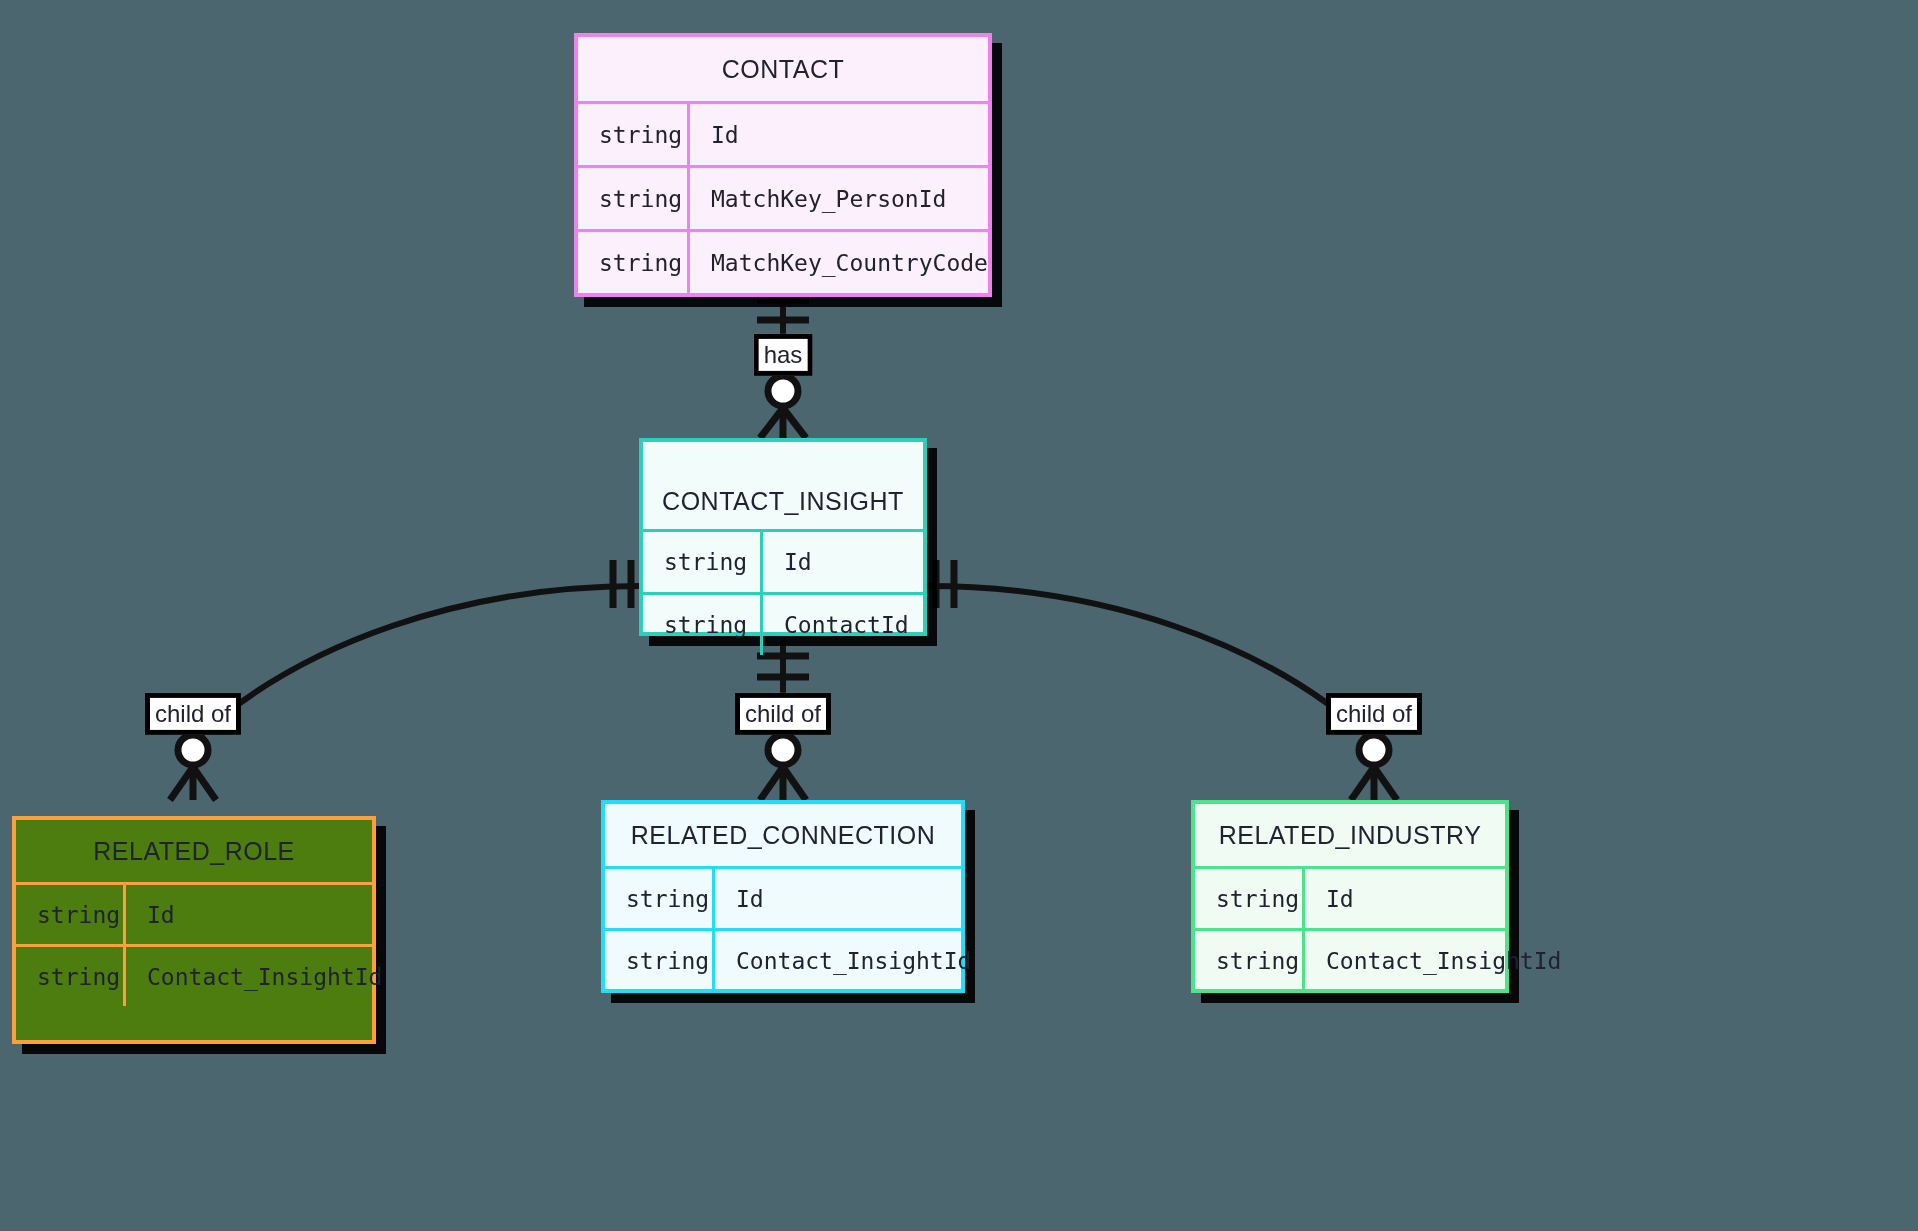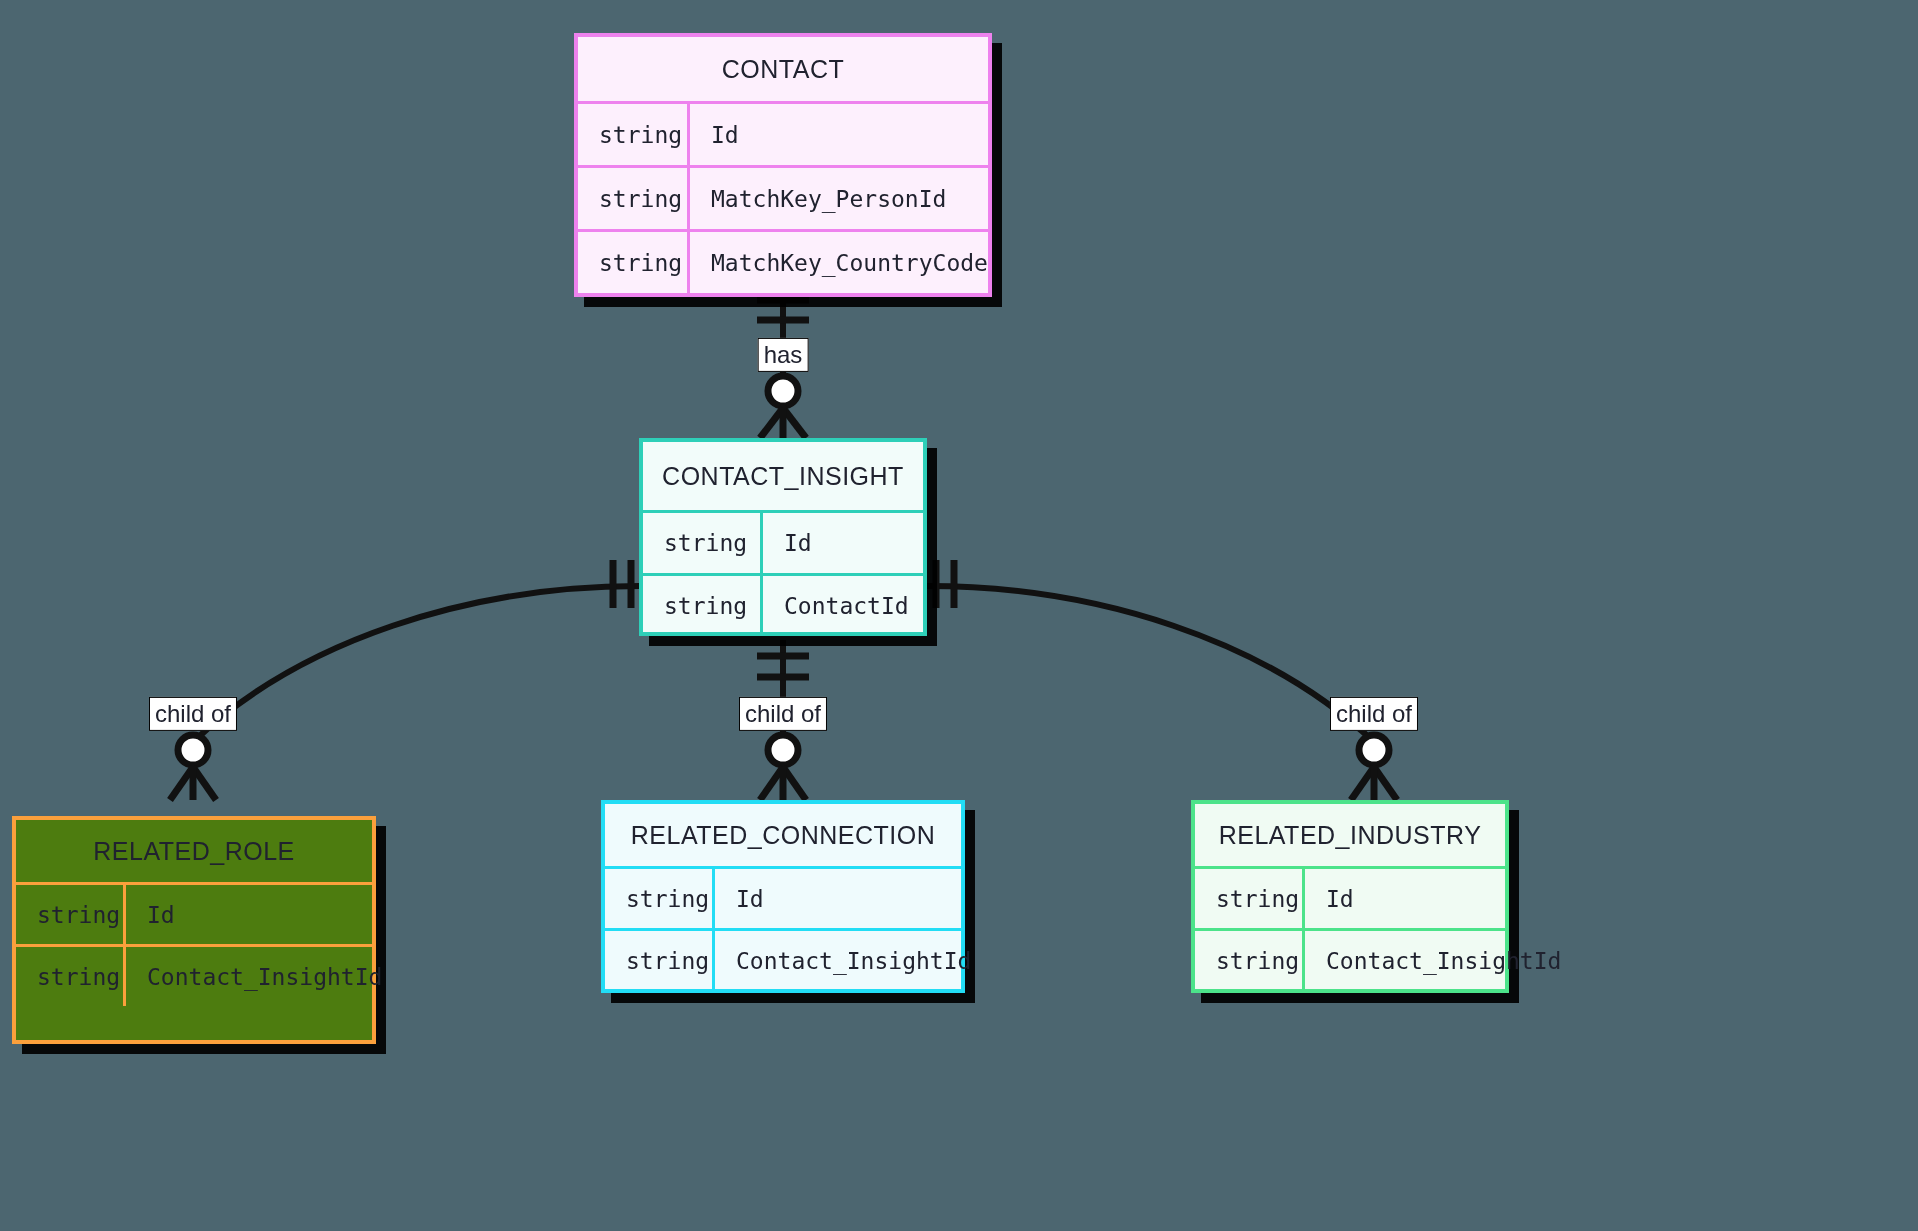--- a/index.html
+++ b/index.html
@@ -62,21 +62,21 @@
     border-right-style: solid;
     border-right-width: 3px;
     flex: 0 0 auto;
   }
   .attr-name { flex: 1 1 auto; border-radius: 18px; }
 
   
   .rel-label {
     position: absolute;
     background: #ffffff;
-    border: 1px solid #000000;
+    border: 5px solid #000000;
     color: #20222f;
     font-family: "Liberation Sans", sans-serif;
     font-size: 24px;
     line-height: 1.05;
     padding: 3px 5px 4px 5px;
     white-space: nowrap;
     transform: translate(-50%, -50%);
   }
 </style>
 </head>
@@ -141,21 +141,21 @@
         <div class="attr-row" style="height: 64px; border-top-color: rgb(238, 130, 238);">
           <div class="attr-type" style="width: 112px; border-right-color: rgb(238, 130, 238);">string</div>
           <div class="attr-name">MatchKey_PersonId</div>
         </div>
         <div class="attr-row" style="height: 64px; border-top-color: rgb(238, 130, 238);">
           <div class="attr-type" style="width: 112px; border-right-color: rgb(238, 130, 238);">string</div>
           <div class="attr-name">MatchKey_CountryCode</div>
         </div>
       </div>
       <div class="entity" style="left: 639px; top: 438px; width: 288px; height: 198px; border-color: rgb(46, 207, 184); background: rgb(242, 252, 250);">
-        <div class="entity-title" style="height: 68px;">CONTACT_INSIGHT</div>
+        <div class="entity-title" style="height: 55px; margin-top: 32px;">CONTACT_INSIGHT</div>
         <div class="attr-row" style="height: 63px; border-top-color: rgb(46, 207, 184);">
           <div class="attr-type" style="width: 120px; border-right-color: rgb(46, 207, 184);">string</div>
           <div class="attr-name">Id</div>
         </div>
         <div class="attr-row" style="height: 63px; border-top-color: rgb(46, 207, 184);">
           <div class="attr-type" style="width: 120px; border-right-color: rgb(46, 207, 184);">string</div>
           <div class="attr-name">ContactId</div>
         </div>
       </div>
       <div class="entity" style="left: 12px; top: 816px; width: 364px; height: 228px; border-color: rgb(251, 160, 60); background: #4d7c0f;">

